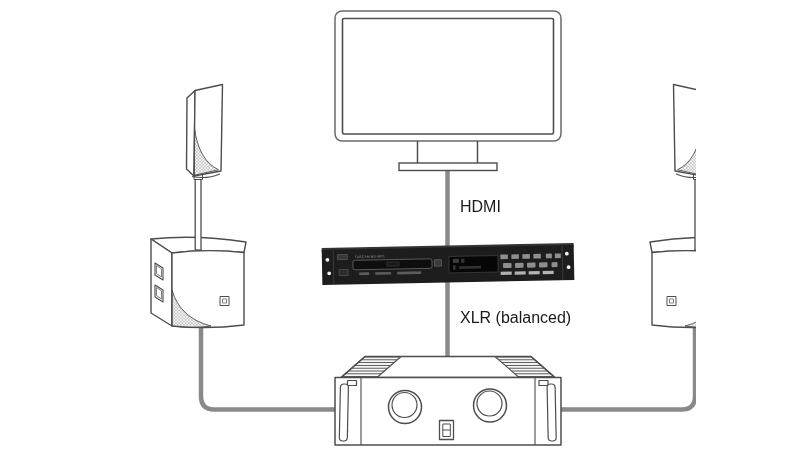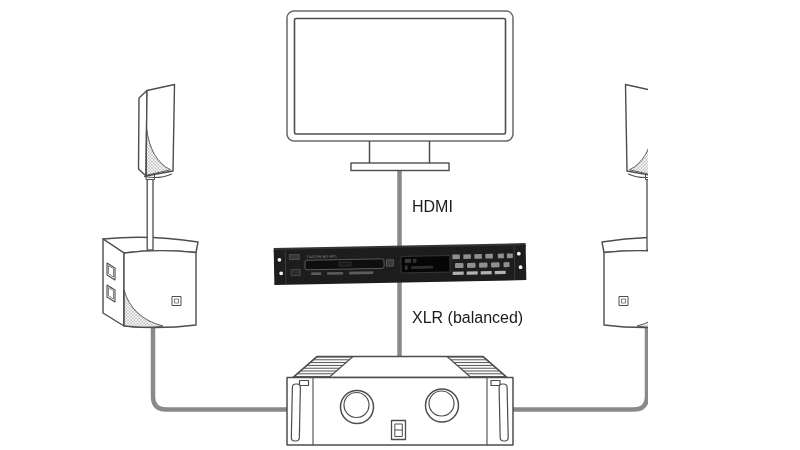--- a/index.html
+++ b/index.html
@@ -1,17 +1,17 @@
 <!DOCTYPE html>
 <html><head>
 <meta charset="utf-8">
 <style>
   html,body{margin:0;padding:0;background:#fff;}
   .canvas{position:relative;width:648px;height:450px;background:#ffffff;overflow:hidden;
-          font-family:"Liberation Sans",sans-serif;}
+          font-family:"Liberation Sans",sans-serif;margin-left:48px;}
   svg{position:absolute;left:0;top:0;}
   text.conn-label{font-family:"Liberation Sans",sans-serif;font-size:16px;fill:#1a1a1a;}
   text.brand{font-family:"Liberation Sans",sans-serif;font-size:3.4px;fill:#9a9a9a;letter-spacing:.2px;}
 </style>
 </head>
 <body>
 
 <div class="canvas">
 <svg width="800" height="450" viewBox="0 0 800 450">
   <defs>

